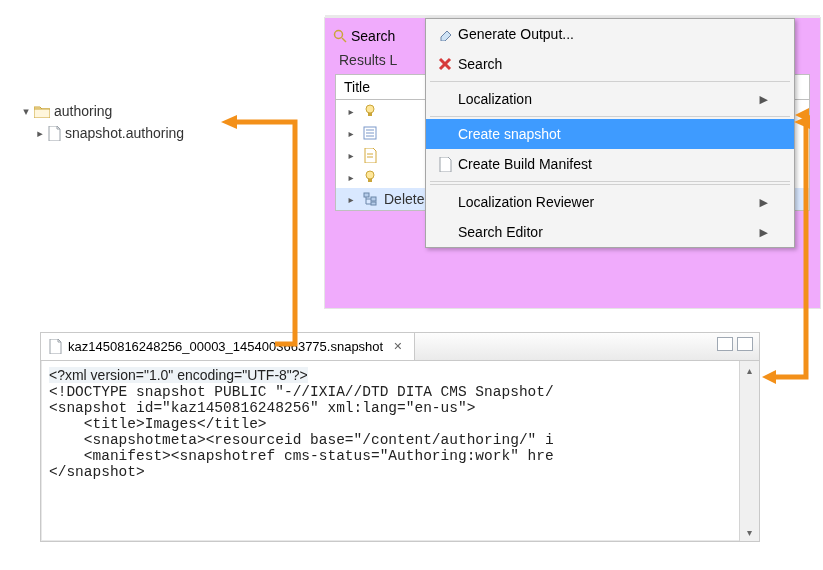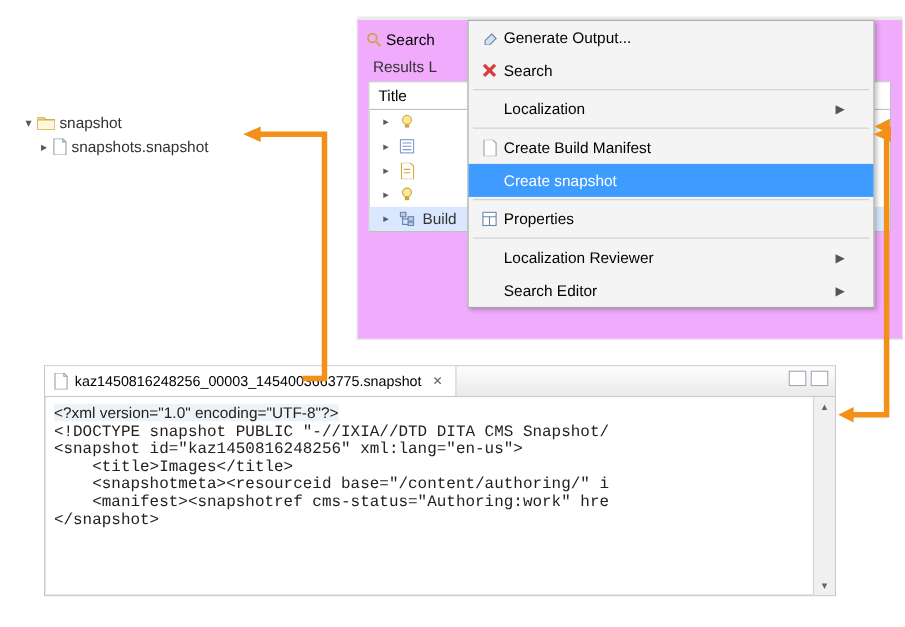--- a/index.html
+++ b/index.html
@@ -58,31 +58,31 @@
 
 <div class="tree">
   <div class="tree-row">
     <span class="twisty">▾</span>
     <span class="folder-icon">
       <svg width="16" height="13">
           <path d="M0 2h6l2 2h8v9H0z" fill="#fbe7b4" stroke="#caa53a"></path>
           <rect x="0" y="4" width="16" height="9" fill="#fff6dc" stroke="#caa53a"></rect>
         </svg>
     </span>
-    <span>snapshot</span>
+    <span>authoring</span>
   </div>
   <div class="tree-row" style="padding-left:14px">
     <span class="twisty">▸</span>
     <span class="file-icon">
       <svg width="13" height="15">
           <path d="M1 0h8l3 3v12H1z" fill="#fff" stroke="#9aa1a8"></path>
           <path d="M9 0v3h3" fill="none" stroke="#9aa1a8"></path>
         </svg>
     </span>
-    <span>snapshots.snapshot</span>
+    <span>snapshot.authoring</span>
   </div>
 </div>
 
 <div class="search-wrap">
   <div class="search-tab">
     <svg width="14" height="14">
         <circle cx="5.5" cy="5.5" r="4" fill="none" stroke="#caa53a" stroke-width="1.5"></circle>
         <line x1="9" y1="9" x2="13" y2="13" stroke="#caa53a" stroke-width="1.5"></line>
       </svg>
     <span>Search</span>
@@ -138,21 +138,21 @@
           <span class="small-chevron">▸</span>
     <span class="list-icon">
             <svg width="14" height="14">
               <rect x="1" y="1" width="5" height="4" fill="#b7cdea" stroke="#6b85a8"></rect>
               <rect x="8" y="5" width="5" height="4" fill="#b7cdea" stroke="#6b85a8"></rect>
               <rect x="8" y="10" width="5" height="3" fill="#b7cdea" stroke="#6b85a8"></rect>
               <path d="M3 5v7h5" fill="none" stroke="#6b85a8"></path>
               <path d="M3 7h5" fill="none" stroke="#6b85a8"></path>
             </svg>
           </span>
-    <span class="lbl2">Build</span>
+    <span class="lbl2">Delete</span>
         </div>
       </div>
   </div>
 
   <div class="ctx" id="ctx">
       <div class="ctx-row">
         <span class="ctx-icon">
           <svg width="16" height="14">
             <polygon points="4,10 10,4 14,8 8,14 4,14" fill="#cfe3f5" stroke="#6b85a8"></polygon>
           </svg>
@@ -168,43 +168,33 @@
         </span>
     <span class="ctx-label">Search</span>
     </div>
       <div class="ctx-sep"></div>
       <div class="ctx-row">
         <span class="ctx-icon"></span>
     <span class="ctx-label">Localization</span>
     <span class="ctx-sub">▶</span>
       </div>
       <div class="ctx-sep"></div>
+      <div class="ctx-row hov">
+        <span class="ctx-icon"></span>
+    <span class="ctx-label">Create snapshot</span>
+    </div>
       <div class="ctx-row">
         <span class="ctx-icon">
           <svg width="13" height="15">
             <path d="M1 0h8l3 3v12H1z" fill="#fff" stroke="#9aa1a8"></path>
           </svg>
         </span>
     <span class="ctx-label">Create Build Manifest</span>
     </div>
-      <div class="ctx-row hov">
-        <span class="ctx-icon"></span>
-    <span class="ctx-label">Create snapshot</span>
-    </div>
-      <div class="ctx-sep"></div>
-      <div class="ctx-row">
-        <span class="ctx-icon">
-          <svg width="14" height="14">
-            <rect x="1" y="1" width="12" height="12" fill="#fff" stroke="#6b85a8"></rect>
-            <line x1="1" y1="5" x2="13" y2="5" stroke="#6b85a8"></line>
-            <line x1="7" y1="5" x2="7" y2="13" stroke="#6b85a8"></line>
-          </svg>
-        </span>
-    <span class="ctx-label">Properties</span>
-    </div>
+      <div class="ctx-sep"></div>
       <div class="ctx-sep"></div>
       <div class="ctx-row">
         <span class="ctx-icon"></span>
     <span class="ctx-label">Localization Reviewer</span>
     <span class="ctx-sub">▶</span>
       </div>
       <div class="ctx-row">
         <span class="ctx-icon"></span>
     <span class="ctx-label">Search Editor</span>
     <span class="ctx-sub">▶</span>

